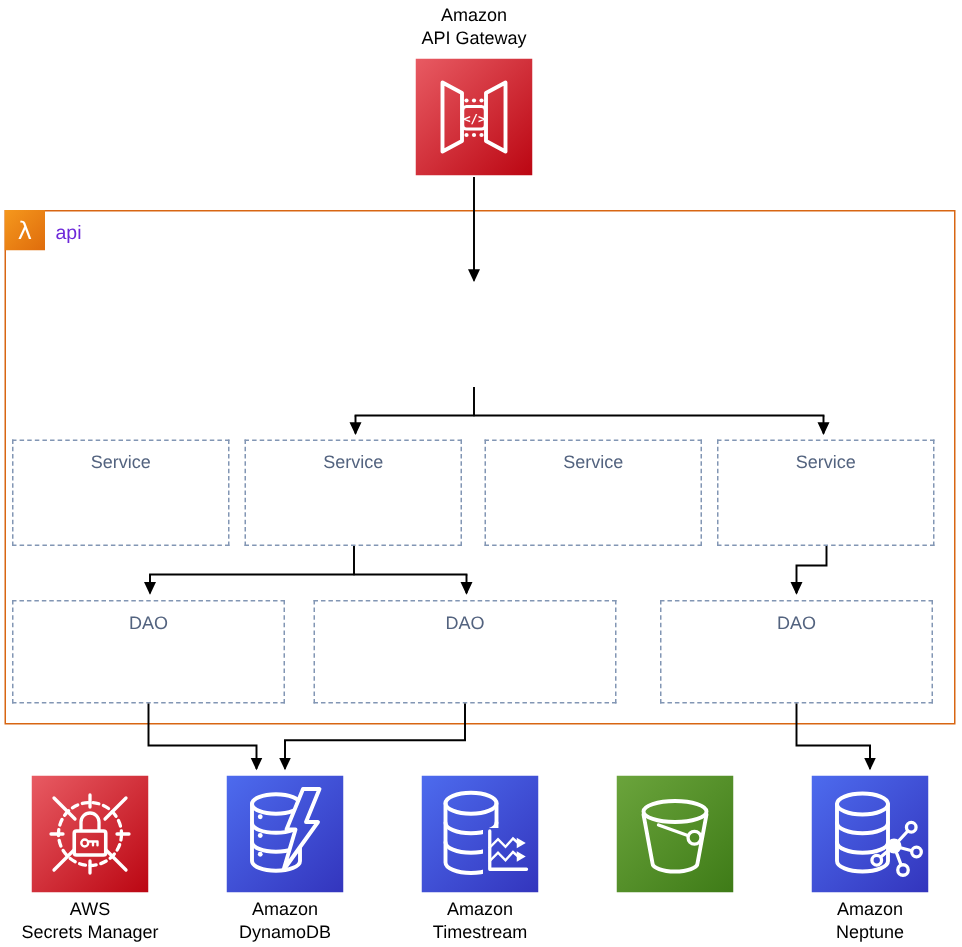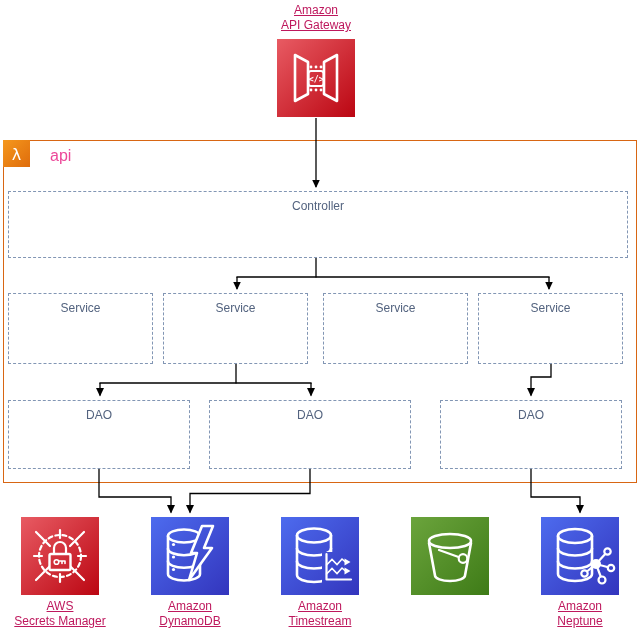--- a/index.html
+++ b/index.html
@@ -1,25 +1,25 @@
 <!DOCTYPE html>
 <html><head>
 <meta charset="utf-8">
 <style>
   html,body{margin:0;padding:0;background:#ffffff;}
   #canvas{position:relative;width:641px;height:631px;background:#ffffff;overflow:hidden;
           font-family:"Liberation Sans",sans-serif;}
   .label{position:absolute;font-size:12px;line-height:15px;text-align:center;
-         color:#be185d;white-space:pre-line;text-decoration:underline;}
+         color:#000000;white-space:pre-line;}
   .dashed-box{position:absolute;border:1px dashed #8296B4;box-sizing:border-box;
               color:#53637F;font-size:12px;text-align:center;padding-top:7px;background:transparent;}
   #lambda-container{position:absolute;left:3px;top:140px;width:634px;height:343px;
                     border:1px solid #D86613;box-sizing:border-box;}
   #lambda-badge{position:absolute;left:3px;top:140px;width:27px;height:27px;}
-  #api-label{position:absolute;left:37px;top:147px;font-size:16px;color:#ec4899;margin-left:13px;}
+  #api-label{position:absolute;left:37px;top:147px;font-size:13px;color:#6d28d9;}
   .aws-icon{position:absolute;width:78px;height:78px;}
   .aws-icon svg,#lambda-badge svg{display:block;}
   .st{fill:none;stroke:#fff;stroke-width:2.6;stroke-linejoin:round;stroke-linecap:round;}
   .st2{fill:none;stroke:#fff;stroke-width:2.2;stroke-linejoin:round;stroke-linecap:round;}
   .stthin{fill:none;stroke:#fff;stroke-width:1.6;stroke-linecap:round;}
   .glyph{fill:#fff;text-anchor:middle;font-weight:bold;
          font-family:"DejaVu Sans Mono",monospace;}
   #connectors{position:absolute;left:0;top:0;z-index:6;pointer-events:none;}
   .wire{stroke:#000;stroke-width:1.3;fill:none;}
 </style>
@@ -70,21 +70,20 @@
 
   <div id="lambda-container"></div>
   <div id="lambda-badge">
     <svg viewBox="0 0 27 27" width="27" height="27">
       <rect width="27" height="27" fill="url(#gradOrange)"></rect>
       <text x="13.5" y="19.5" font-size="16" fill="#fff" text-anchor="middle" font-family="DejaVu Sans, sans-serif">λ</text>
     </svg>
   </div>
   <div id="api-label">api</div>
 
-  <div class="dashed-box" style="left:8px;top:191px;width:620px;height:67px;">Controller</div>
 
   <div class="dashed-box" style="left:8px;top:293px;width:145px;height:71px;">Service</div>
   <div class="dashed-box" style="left:163px;top:293px;width:145px;height:71px;">Service</div>
   <div class="dashed-box" style="left:323px;top:293px;width:145px;height:71px;">Service</div>
   <div class="dashed-box" style="left:478px;top:293px;width:145px;height:71px;">Service</div>
 
   <div class="dashed-box" style="left:8px;top:400px;width:182px;height:69px;">DAO</div>
   <div class="dashed-box" style="left:209px;top:400px;width:202px;height:69px;">DAO</div>
   <div class="dashed-box" style="left:440px;top:400px;width:182px;height:69px;">DAO</div>
 

